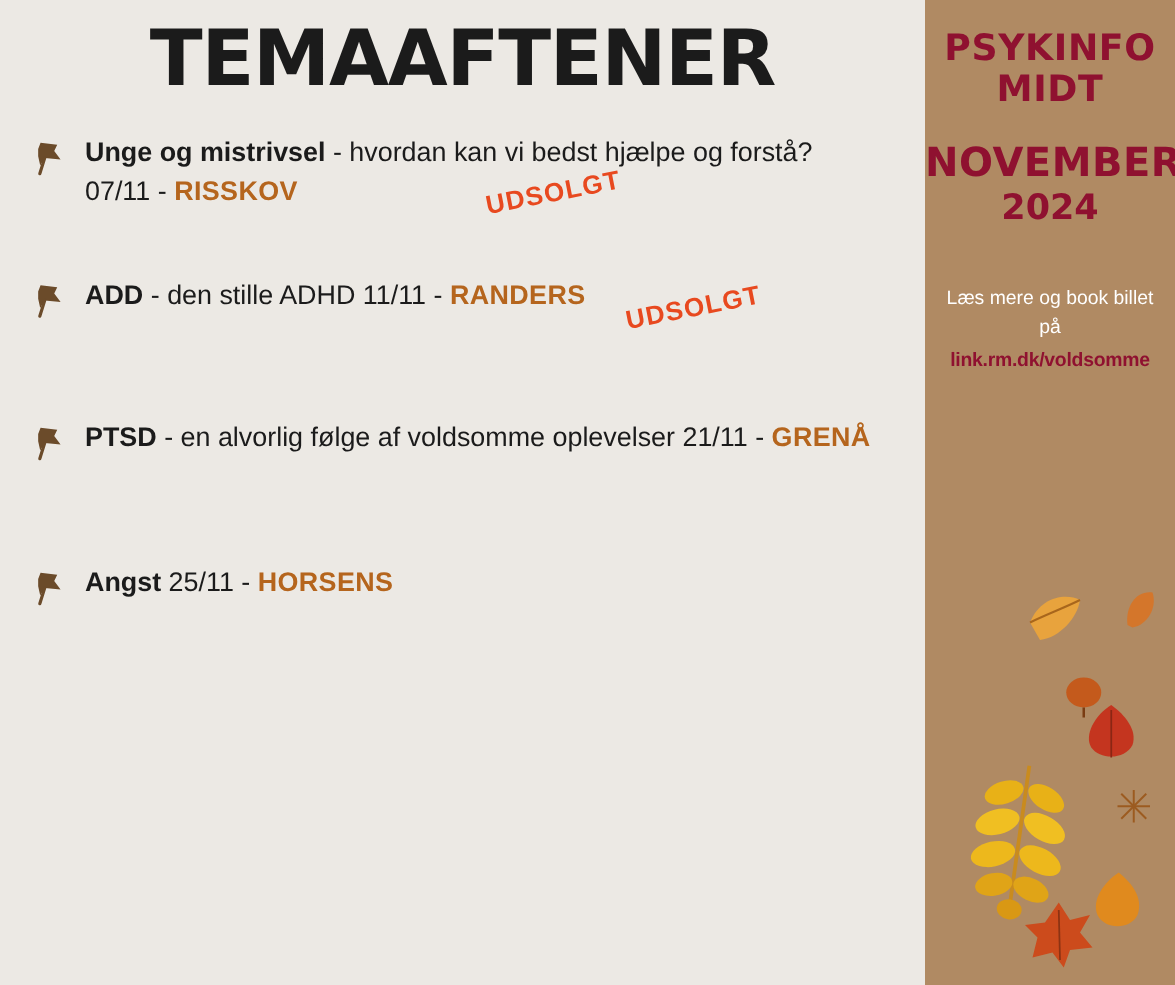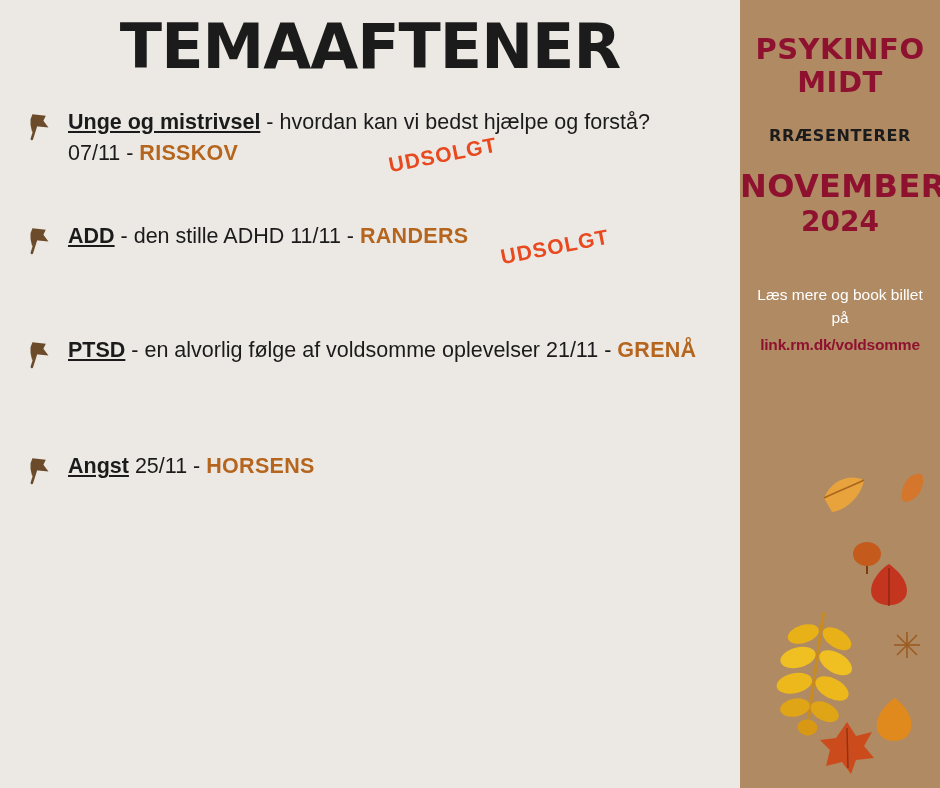--- a/index.html
+++ b/index.html
@@ -48,21 +48,20 @@
     min-height: 56px;
   }
   .event-text {
     font-size: 21.5px;
     color: #1b1b1b;
     line-height: 1.45;
     max-width: 640px;
   }
   .bold {
     font-weight: bold;
-    text-decoration: underline;
   }
   .city {
     color: #b5651d;
     font-weight: bold;
     letter-spacing: 0.3px;
   }
   
   .pin {
     position: absolute;
     left: 24px;
@@ -92,21 +91,21 @@
     box-sizing: border-box;
     text-align: center;
     overflow: hidden;
   }
   .brand {
     font-family: "DejaVu Sans", sans-serif;
     font-weight: bold;
     font-size: 29px;
     color: #8f1130;
     line-height: 1.15;
-    padding-top: 33px;
+    padding-top: 22px;
     letter-spacing: 0.5px;
   }
   .presenterer {
     font-family: "DejaVu Sans", sans-serif;
     font-weight: bold;
     font-size: 16px;
     color: #1b1b1b;
     letter-spacing: 0.6px;
     margin-top: 26px;
   }
@@ -218,21 +217,20 @@
       </div>
 
     </div>
   </div>
 
   <div class="right">
     <div class="brand">
       <div>PSYKINFO</div>
       <div>MIDT</div>
     </div>
-    <div class="presenterer">RRÆSENTERER</div>
     <div class="month">NOVEMBER</div>
     <div class="year">2024</div>
     <div class="book-info">
       <span>Læs mere og book billet på</span>
       <a class="book-link" href="#">link.rm.dk/voldsomme</a>
     </div>
 
     <svg class="leaf" style="left:78px; top:472px;" width="56" height="44" viewBox="0 0 56 44">
       <path d="M6 26 C14 6 34 2 46 8 C44 22 30 38 14 40 Z" fill="#e8a33d"></path>
       <path d="M6 26 C18 20 34 14 46 8" stroke="#a8661c" stroke-width="1.6" fill="none"></path>

